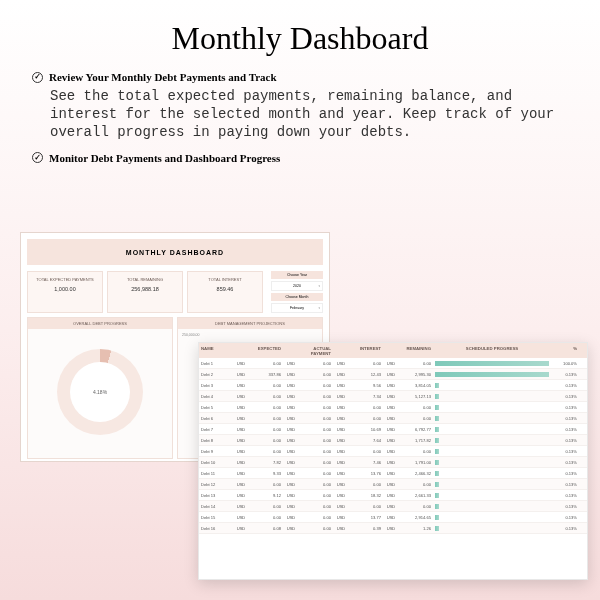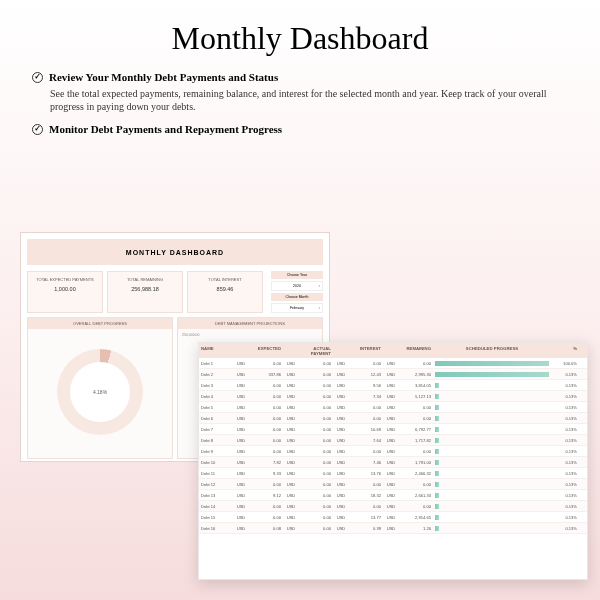--- a/index.html
+++ b/index.html
@@ -8,21 +8,21 @@
     background: linear-gradient(180deg, #ffffff 0%, #fceeee 55%, #f6dcdc 100%);
     font-family: Georgia, 'Times New Roman', serif;
     padding: 20px 32px 0 32px;
     position: relative;
     overflow: hidden;
   }
   .title { font-size: 32px; text-align: center; margin-bottom: 14px; font-weight: 400; }
   .section { margin-bottom: 10px; }
   .sec-head { display: flex; align-items: center; gap: 6px; font-size: 11px; font-weight: 700; font-family: Georgia, serif; }
   .check-icon { width: 11px; height: 11px; border: 1.2px solid #333; border-radius: 50%; display: inline-flex; align-items: center; justify-content: center; font-size: 8px; line-height: 1; }
-  .sec-body { font-size: 10px; line-height: 1.3; margin: 4px 8px 0 18px; color: #333; font-family: Liberation Serif, serif; }
+  .sec-body { font-size: 14px; line-height: 1.3; margin: 4px 8px 0 18px; color: #333; font-family: Liberation Mono, monospace; }
 
   .preview-wrap { position: absolute; left: 20px; top: 232px; }
 
   
   .dash1 {
     width: 310px; height: 230px; background: #fff; border: 1px solid #e5d5ce;
     font-family: Arial, Helvetica, sans-serif;
   }
   .dash1-title-bar { background: #f6e4dd; margin: 6px; height: 26px; display:flex; align-items:center; justify-content:center; font-size:7px; letter-spacing:1px; font-weight:700; }
   .dash1-stats { display:flex; margin: 4px 6px; gap:4px; }
@@ -61,29 +61,29 @@
   .bar { height:5px; background:linear-gradient(90deg,#7fc9b9,#a8d9cd); }
 </style>
 </head>
 <body>
 
 <h1 class="title">Monthly Dashboard</h1>
 
 <div class="section">
   <div class="sec-head">
     <span class="check-icon">✓</span>
-    <span>Review Your Monthly Debt Payments and Status</span>
+    <span>Review Your Monthly Debt Payments and Track</span>
   </div>
   <p class="sec-body">See the total expected payments, remaining balance, and interest for the selected month and year. Keep track of your overall progress in paying down your debts.</p>
 </div>
 
 <div class="section">
   <div class="sec-head">
     <span class="check-icon">✓</span>
-    <span>Monitor Debt Payments and Repayment Progress</span>
+    <span>Monitor Debt Payments and Dashboard Progress</span>
   </div>
 </div>
 
 <div class="preview-wrap">
 
   <div class="dash1">
     <div class="dash1-title-bar">MONTHLY DASHBOARD</div>
     <div class="dash1-stats">
       <div class="stat-box">
         <div class="stat-label">TOTAL EXPECTED PAYMENTS</div>

